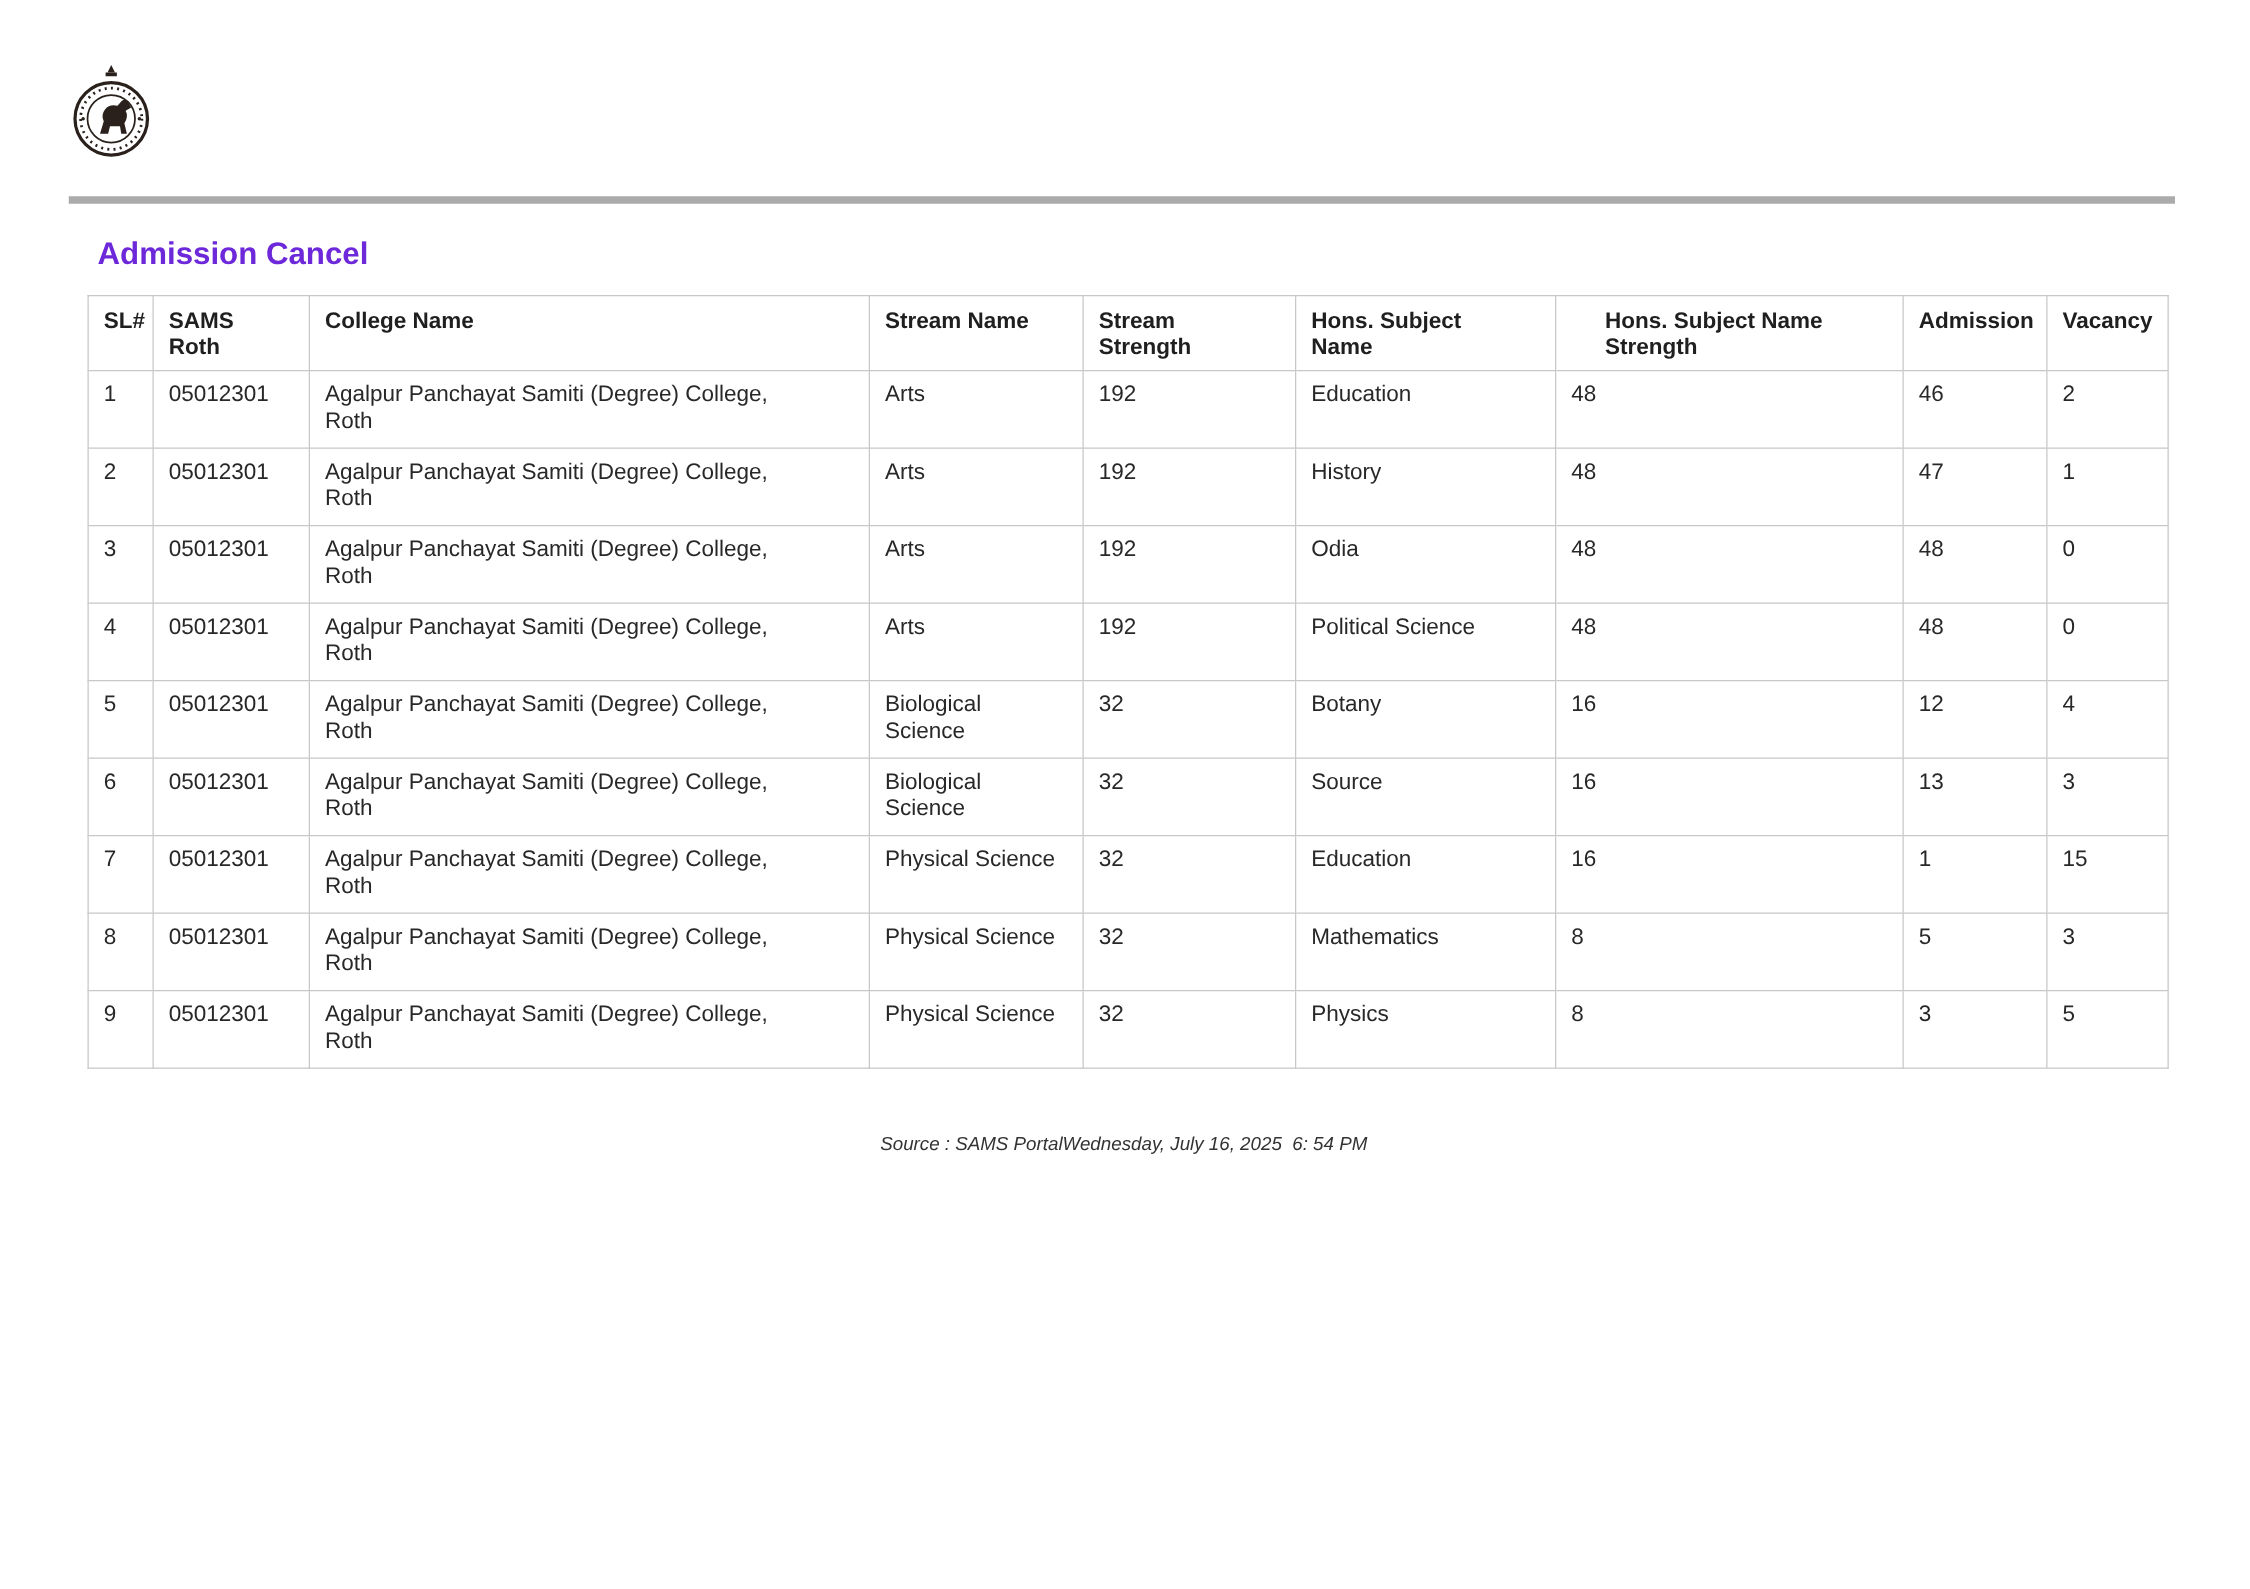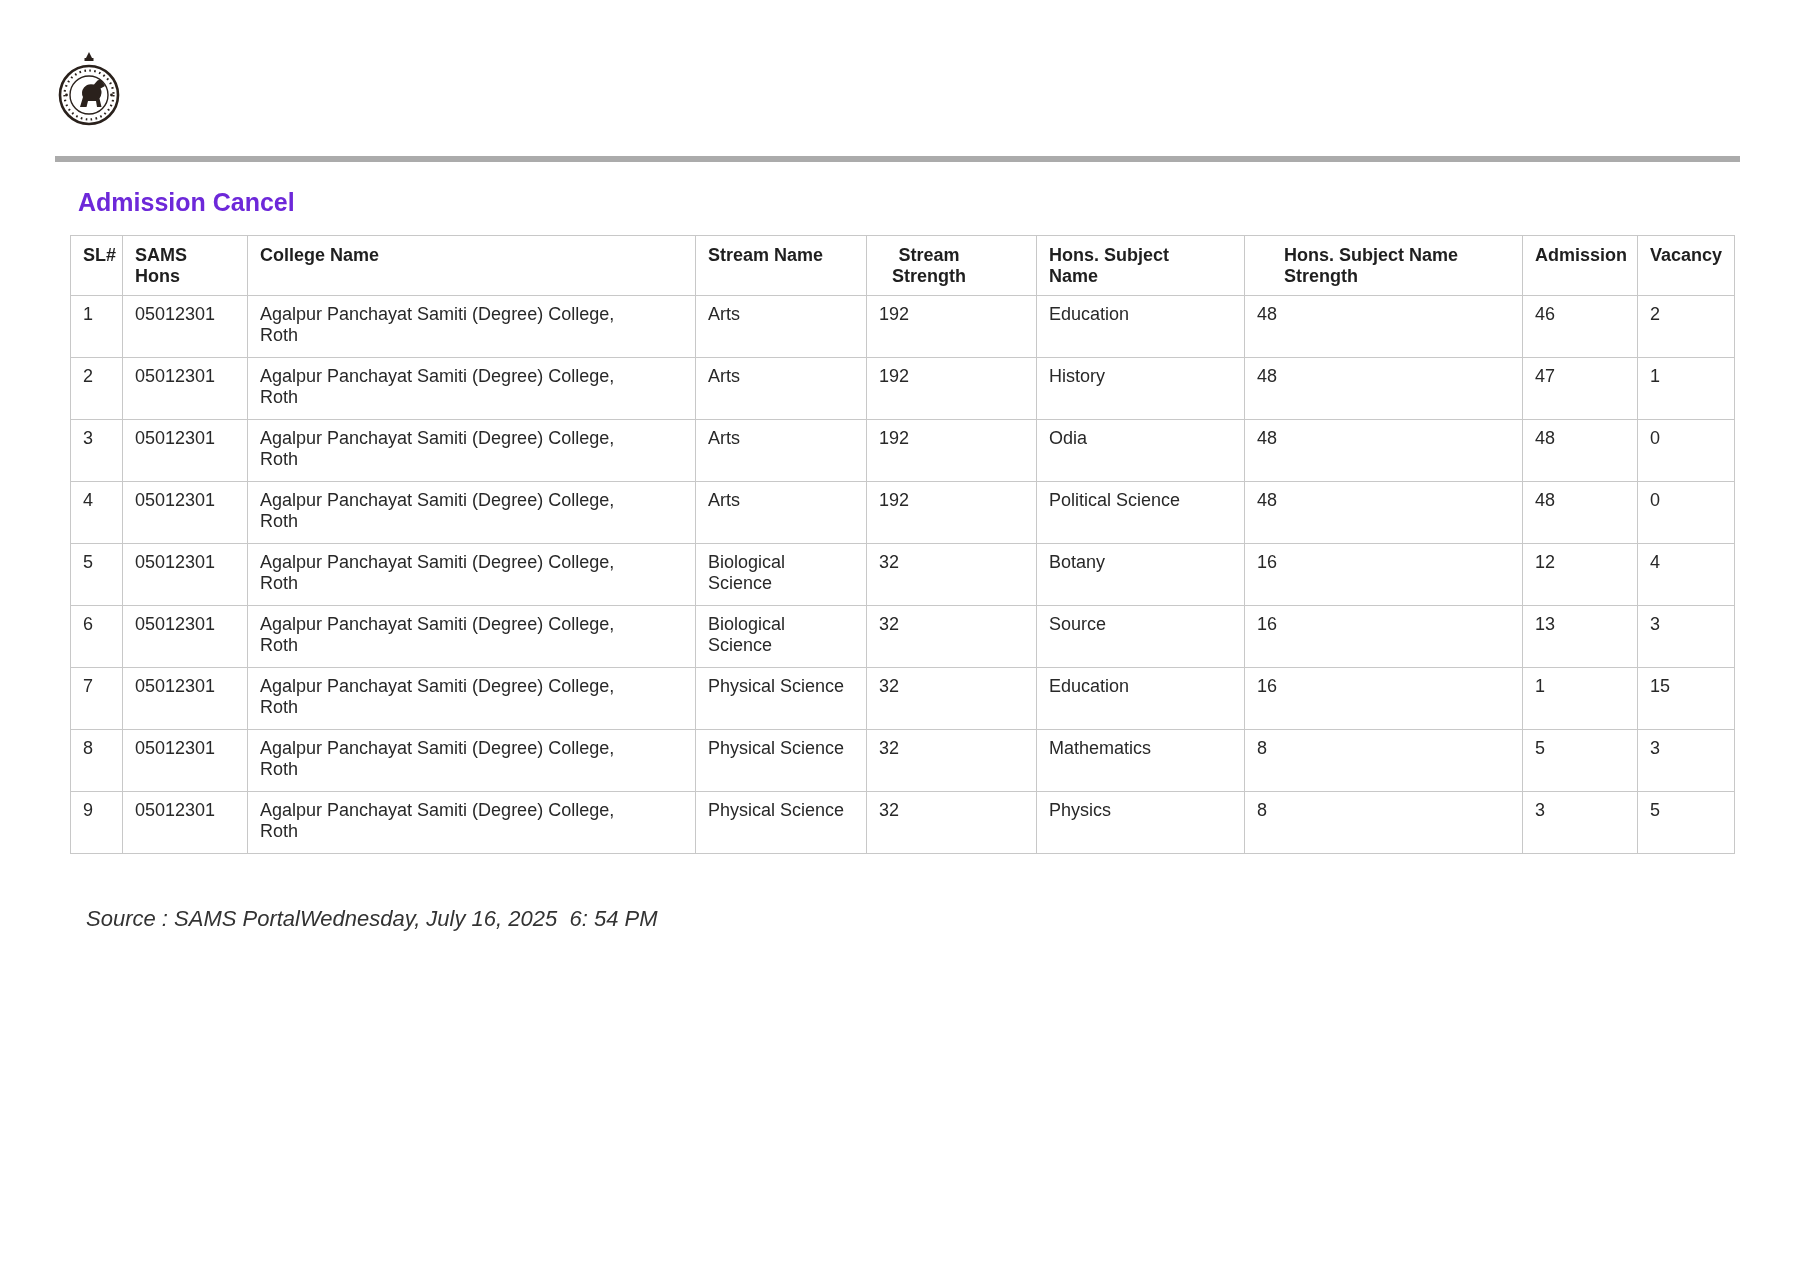--- a/index.html
+++ b/index.html
@@ -38,30 +38,30 @@
     padding:8px 10px 8px 12px;font-size:18px;line-height:21px;
     overflow:hidden;
   }
   .report th{font-weight:700;color:#1f1f1f;padding-top:9px;height:41px;}
   .report td{color:#282828;height:45px;}
   col.w1{width:52px;}  col.w2{width:125px;} col.w3{width:448px;}
   col.w4{width:171px;} col.w5{width:170px;} col.w6{width:208px;}
   col.w7{width:278px;} col.w8{width:115px;} col.w9{width:97px;}
   .th-text{display:inline-block;}
   th.c2 .th-text{max-width:70px;}
-  th.c5 .th-text{max-width:100px;text-align:center;}
+  th.c5 .th-text{max-width:100px;}
   th.c6 .th-text{max-width:135px;}
   th.c7 .th-text{max-width:205px;margin-left:27px;}
   .cell-text{display:inline-block;}
   td.col-college-name .cell-text{max-width:380px;}
   td.col-stream-name .cell-text{max-width:141px;}
   
   .footer{
-    display:flex;justify-content:flex-start;align-items:flex-start;
-    margin:52px 88px 0 86px;font-style:italic;font-size:22px;color:#333333;
+    display:flex;justify-content:center;align-items:flex-start;
+    margin:52px 88px 0 86px;font-style:italic;font-size:15px;color:#333333;
   }
   .datetime{white-space:pre;}
 </style>
 </head>
 <body>
 
 <div class="logo-area">
   <div class="emblem">
     <svg width="62" height="78" viewBox="0 0 62 78" aria-hidden="true">
       <g stroke="#2a211c" fill="none">
@@ -96,21 +96,21 @@
       <col class="w4">
       <col class="w5">
     <col class="w6">
       <col class="w7">
       <col class="w8">
       <col class="w9">
   </colgroup>
   <thead>
     <tr>
       <th class="c1"><span class="th-text">SL#</span></th>
-      <th class="c2"><span class="th-text">SAMS Hons</span></th>
+      <th class="c2"><span class="th-text">SAMS Roth</span></th>
       <th class="c3"><span class="th-text">College Name</span></th>
       <th class="c4"><span class="th-text">Stream Name</span></th>
       <th class="c5"><span class="th-text">Stream Strength</span></th>
       <th class="c6"><span class="th-text">Hons. Subject Name</span></th>
       <th class="c7"><span class="th-text">Hons. Subject Name Strength</span></th>
       <th class="c8"><span class="th-text">Admission</span></th>
       <th class="c9"><span class="th-text">Vacancy</span></th>
     </tr>
   </thead>
   <tbody id="report-body">

